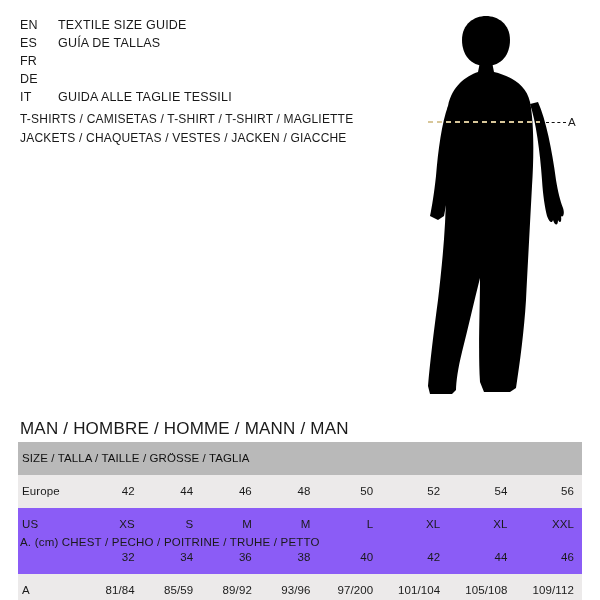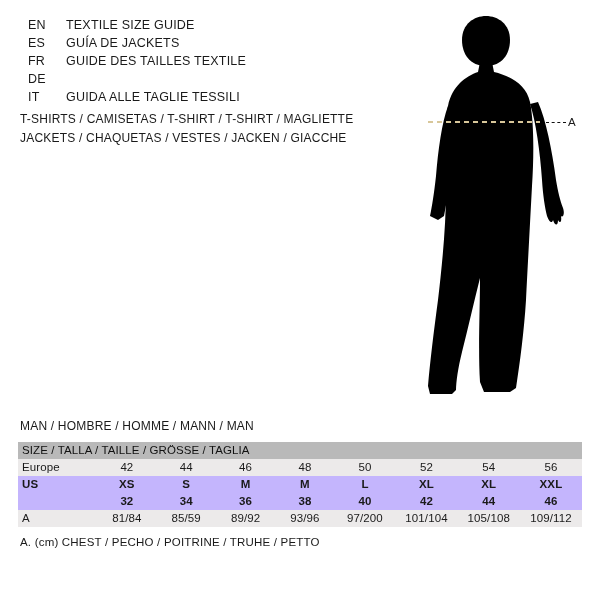--- a/index.html
+++ b/index.html
@@ -32,21 +32,20 @@
   .lang-row {
     display: flex;
     align-items: baseline;
     font-size: 12.5px;
     line-height: 18px;
     letter-spacing: 0.2px;
   }
   .lang-code {
     width: 38px;
     flex: 0 0 38px;
-    margin-left: 8px;
   }
   .lang-text {
     flex: 1 1 auto;
   }
 
   
   .cat-block {
     position: absolute;
     left: 20px;
     top: 110px;
@@ -84,57 +83,56 @@
     width: 20px;
     height: 1px;
     border-top: 1px dashed #111111;
   }
 
   
   .table-title {
     position: absolute;
     left: 20px;
     top: 419px;
-    font-size: 12px;
+    font-size: 17px;
     letter-spacing: 0.2px;
   }
   table.size-table {
     position: absolute;
     left: 18px;
     top: 442px;
     width: 564px;
     border-collapse: collapse;
     font-size: 11.5px;
   }
   table.size-table td {
-    padding: 0;
+    padding: 8px;
     height: 15px;
     line-height: 17px;
     vertical-align: middle;
     letter-spacing: 0.1px;
   }
   .row-head td {
     background: #b9b9b9;
     color: #111111;
     font-size: 11.5px;
   }
   .row-alt td {
-    background: #c4b5fd;
-    font-weight: bold;
+    background: #8b5cf6;
   }
   .row-plain td {
     background: #eceaea;
   }
   .col-label {
     width: 86px;
     padding-left: 4px !important;
   }
   .col-val {
     width: 68px;
-    text-align: center;
+    text-align: right;
   }
   .head-label {
     padding-left: 4px !important;
   }
 
   .footnote {
     position: absolute;
     left: 20px;
     top: 536px;
     font-size: 11.5px;
@@ -146,25 +144,24 @@
 
 <div class="page">
 
   <div class="lang-block">
     <div class="lang-row">
       <span class="lang-code">EN</span>
       <span class="lang-text">TEXTILE SIZE GUIDE</span>
     </div>
     <div class="lang-row">
       <span class="lang-code">ES</span>
-      <span class="lang-text">GUÍA DE JACKETS</span>
+      <span class="lang-text">GUÍA DE TALLAS</span>
     </div>
     <div class="lang-row">
       <span class="lang-code">FR</span>
-      <span class="lang-text">GUIDE DES TAILLES TEXTILE</span>
     </div>
     <div class="lang-row">
       <span class="lang-code">DE</span>
     </div>
     <div class="lang-row">
       <span class="lang-code">IT</span>
       <span class="lang-text">GUIDA ALLE TAGLIE TESSILI</span>
     </div>
   </div>
 

